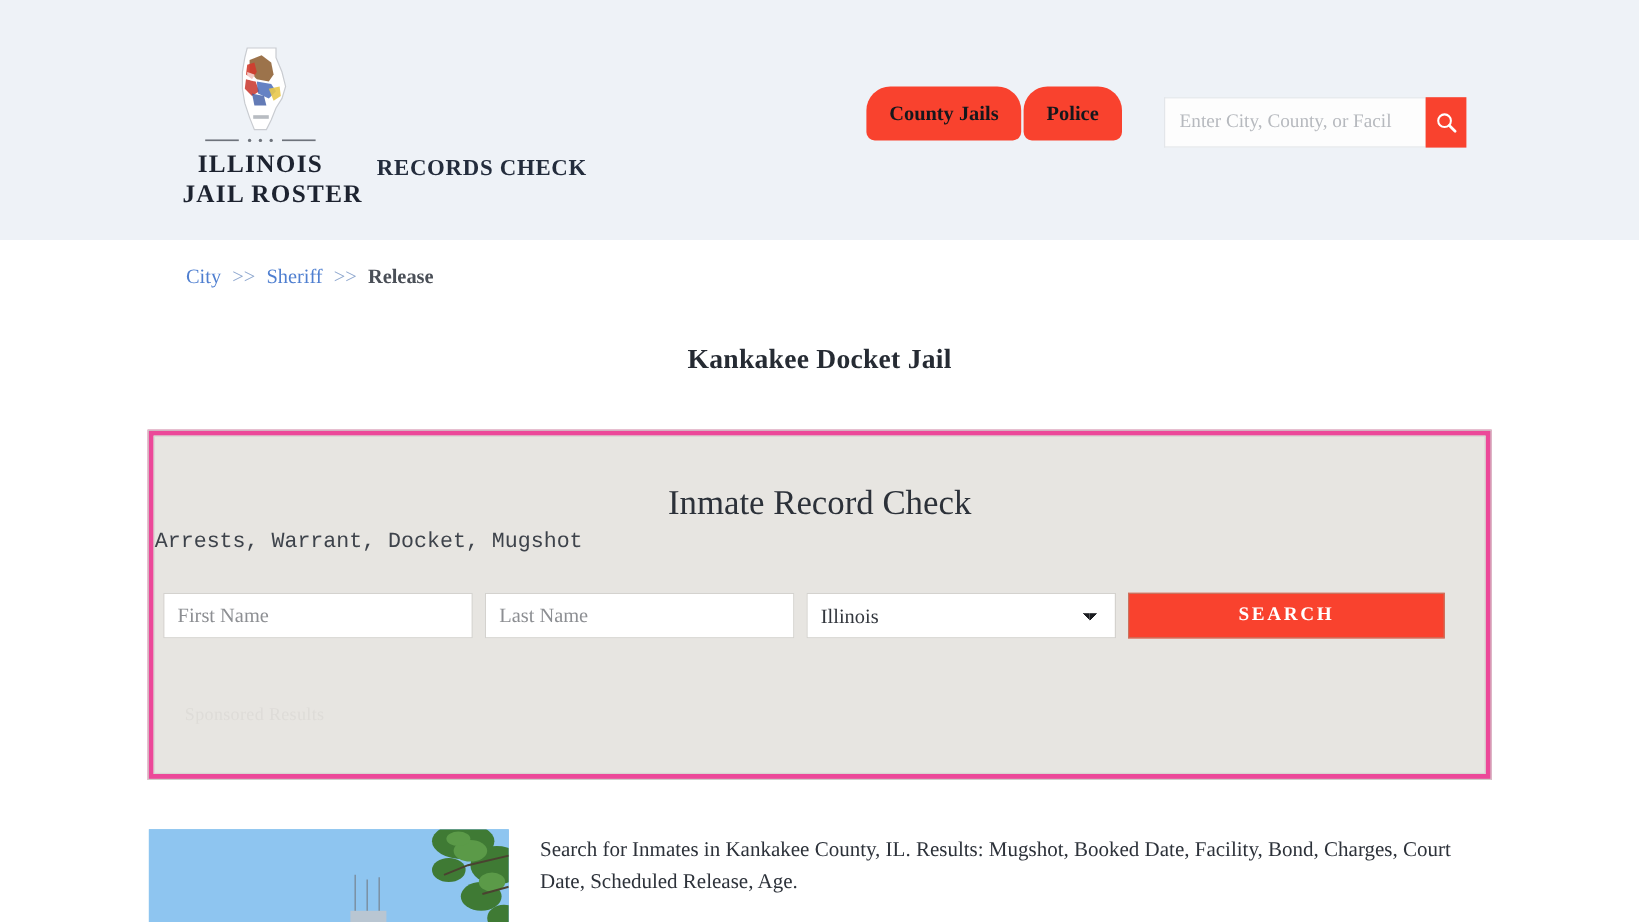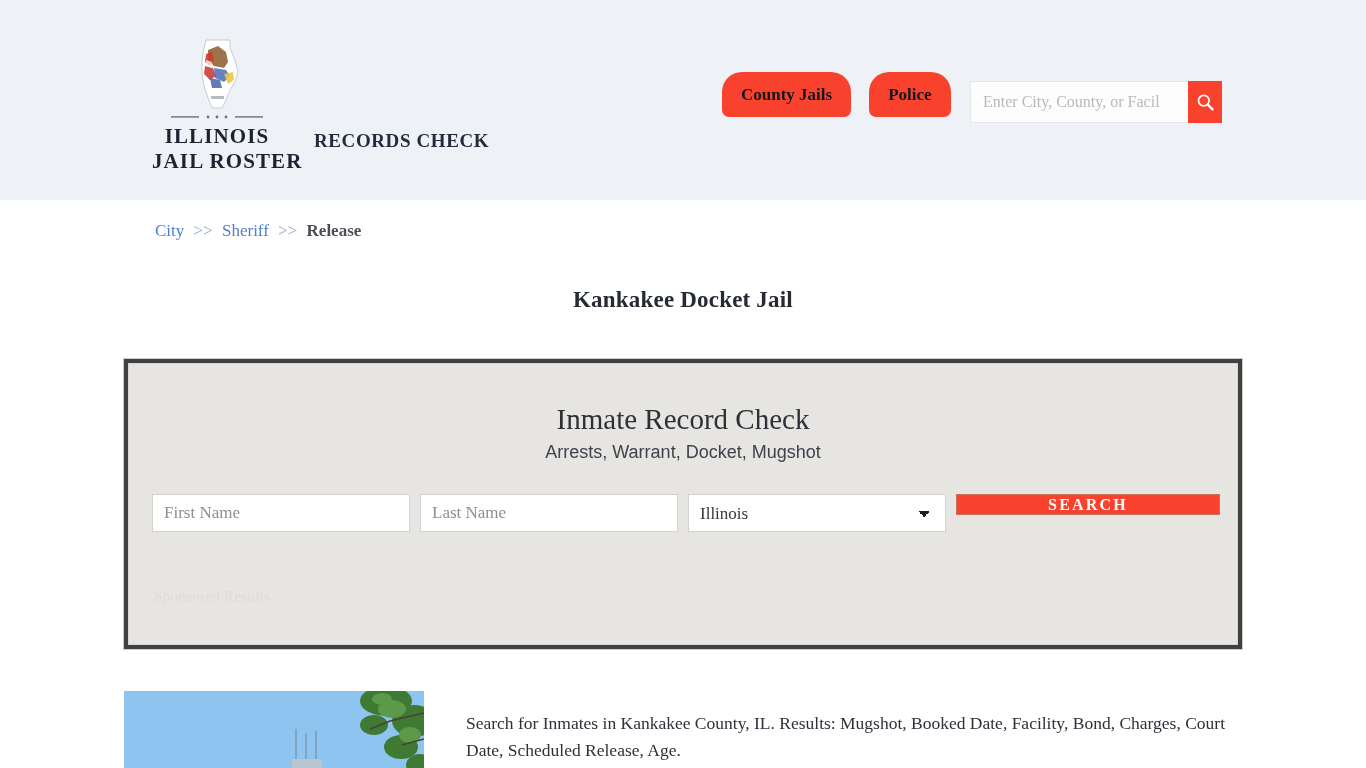--- a/index.html
+++ b/index.html
@@ -80,21 +80,21 @@
     font-family: "Liberation Serif", "DejaVu Serif", serif;
     font-size: 17px;
     font-weight: 700;
     padding: 13px 19px 12px;
     border: none;
     border-radius: 20px 20px 7px 7px;
     cursor: pointer;
     line-height: 20px;
     white-space: nowrap;
   }
-  .nav-tab + .nav-tab { margin-left: 18px; }
+  .nav-tab + .nav-tab { margin-left: 2px; }
 
   .header-search {
     position: absolute;
     left: 970px;
     top: 81px;
     display: flex;
     align-items: stretch;
     height: 42px;
     width: 252px;
   }
@@ -151,51 +151,51 @@
     letter-spacing: 0.2px;
   }
 
   
   .sponsor-card {
     position: absolute;
     left: 123px;
     top: 358px;
     width: 1120px;
     height: 292px;
-    background: #404040;
+    background: #ec4899;
     border: 1px solid #cfcdc9;
     padding: 4px;
   }
   .sponsor-card-inner {
     width: 100%;
     height: 100%;
     border: 1px solid #d8d6d2;
     background: #e7e5e1;
     position: relative;
   }
   .sponsor-heading {
     text-align: center;
     font-family: "Liberation Serif", "DejaVu Serif", serif;
     font-size: 29px;
     color: #2c3139;
     margin-top: 38px;
     line-height: 34px;
   }
   .sponsor-sub {
-    text-align: center;
-    font-family: Liberation Sans, sans-serif;
+    text-align: left;
+    font-family: Liberation Mono, monospace;
     font-size: 18px;
     color: #3e434b;
     margin-top: 5px;
     line-height: 22px;
   }
 
   .search-form {
     position: absolute;
-    left: 23px;
+    left: 7px;
     top: 130px;
     width: 1068px;
     display: flex;
     gap: 10px;
   }
   .field {
     height: 38px;
     border: 1px solid #d4d2ce;
     background: #ffffff;
     font-family: "Liberation Serif", "DejaVu Serif", serif;
@@ -215,21 +215,21 @@
       linear-gradient(45deg, transparent 50%, #1a1c20 50%),
       linear-gradient(135deg, #1a1c20 50%, transparent 50%);
     background-position:
       calc(100% - 21px) 16px,
       calc(100% - 15px) 16px;
     background-size: 6px 6px, 6px 6px;
     background-repeat: no-repeat;
   }
   .btn-search {
     flex: 1 1 auto;
-    height: 21px;
+    height: 38px;
     background: #f9422e;
     border: 1px solid #e9asdf;
     border: 1px solid #c9735f;
     color: #ffffff;
     font-family: "Liberation Serif", "DejaVu Serif", serif;
     font-size: 16px;
     font-weight: 700;
     letter-spacing: 2.2px;
     cursor: pointer;
   }
@@ -262,21 +262,21 @@
     overflow: hidden;
   }
   .thumb svg { display: block; width: 300px; height: 190px; }
 
   .content-text { flex: 1 1 auto; padding-top: 3px; }
   .content-para {
     font-family: "Liberation Serif", "DejaVu Serif", serif;
     font-size: 17.5px;
     line-height: 27px;
     color: #2d323a;
-    margin: 16px;
+    margin: 0;
   }
 </style>
 </head>
 <body>
 
 <header class="site-header">
   <div class="header-inner">
 
     <div class="brand">
       <svg class="brand-mark" viewBox="0 0 62 72">

